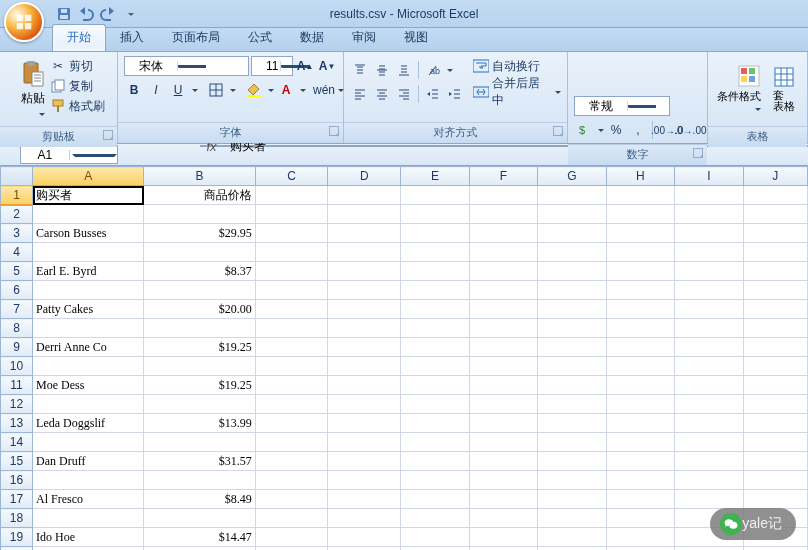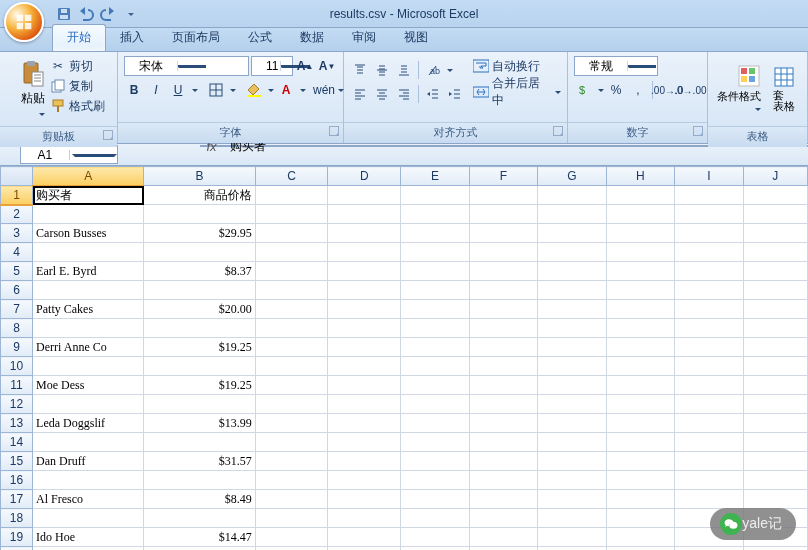--- a/index.html
+++ b/index.html
@@ -36,21 +36,21 @@
   .combo { height:20px; background:#fff; border:1px solid #8ba6c8; display:flex; align-items:center;}
   .combo span{padding:0 14px;color:#000;font-size:12px;white-space:nowrap;overflow:hidden;}
   .combo .dd{width:14px;border-left:1px solid #cdd9e8;display:flex;align-items:center;justify-content:center;}
   .btnrow{display:flex;gap:2px;margin-top:4px;}
   .ribbtn{min-width:20px;height:20px;border:1px solid transparent;border-radius:2px;display:flex;align-items:center;justify-content:center;color:#1c3a63;font-size:12px;}
   .sep-v{width:1px;height:18px;background:#a9c1dd;margin:1px 2px;}
   .dd-ar{width:0;height:0;border:3px solid transparent;border-top-color:#2a4d78;margin-top:4px;margin-left:2px;}
   .ic svg{display:block;}
 
   
-  .numcombo{width:84px;}
+  .numcombo{width:96px;margin-top:40px;}
 
   
   .formula-bar{height:22px;background:linear-gradient(#e9f1fa,#dae8f6);border-bottom:1px solid #8ba6c8;display:flex;align-items:stretch;}
   .name-box{width:98px;background:#fff;border:1px solid #8ba6c8;margin:1px 0 1px 20px;display:flex;align-items:center;}
   .name-box span{flex:1;text-align:center;font-size:12px;}
   .name-box .dd{width:16px;border-left:1px solid #c0d0e2;display:flex;align-items:center;justify-content:center;}
   .fx-box{flex:1;background:#fff;border:1px solid #8ba6c8;margin:1px 0 18px 0;border-left:none;display:flex;align-items:center;}
   .fx-btn{width:24px;display:flex;align-items:center;justify-content:center;color:#555;font-style:italic;font-size:13px;border-right:1px solid #c0d0e2;height:100%;}
   .fx-val{padding:0 6px;font-size:12px;}
   .fb-gap{width:82px;background:transparent;}

